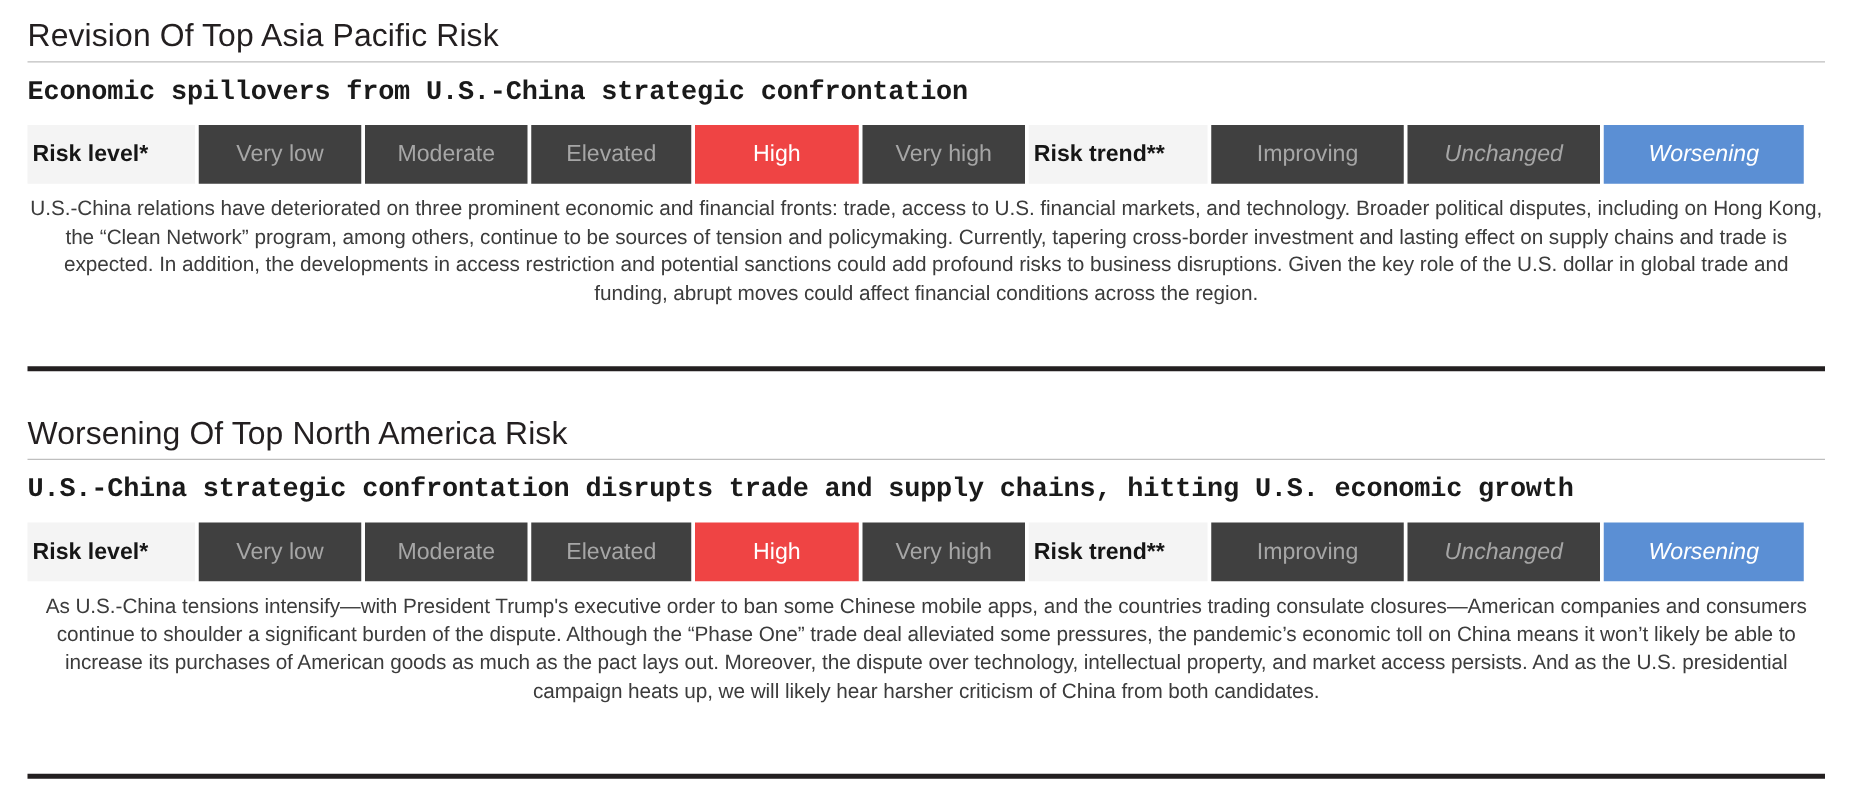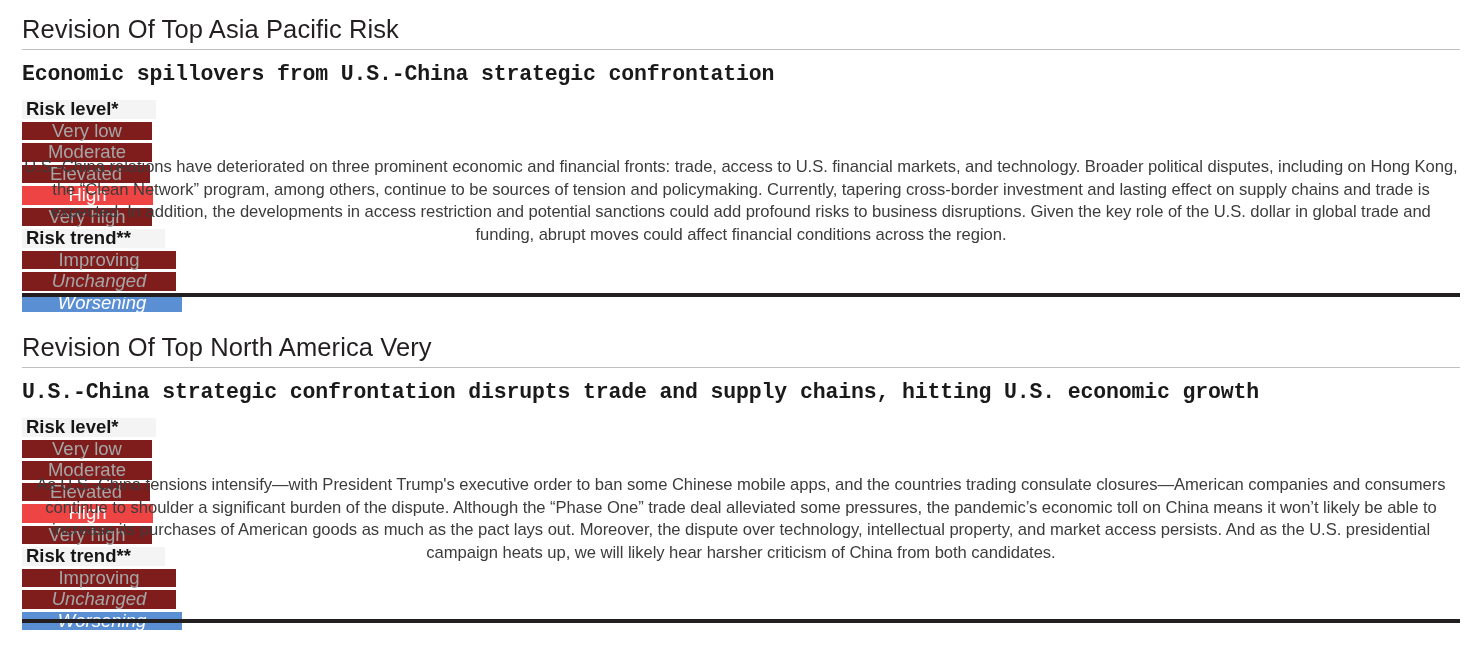--- a/index.html
+++ b/index.html
@@ -54,24 +54,23 @@
     white-space: nowrap;
   }
 
   
   .rating-row {
     display: flex;
     align-items: stretch;
     margin-top: 13px;
     height: 47px;
     gap: 3px;
-    flex-direction: column;
   }
   .cell {
-    background: #7f1d1d;
+    background: #404040;
     display: flex;
     align-items: center;
     justify-content: center;
     font-size: 18.5px;
     line-height: 1;
     color: #a6a6a6;
     font-weight: 400;
     white-space: nowrap;
     box-sizing: border-box;
   }
@@ -148,21 +147,21 @@
       <div class="cell active-trend w-worsening">Worsening</div>
     </div>
 
     <div class="body-copy">U.S.-China relations have deteriorated on three prominent economic and financial fronts: trade, access to U.S. financial markets, and technology. Broader political disputes, including on Hong Kong, the “Clean Network” program, among others, continue to be sources of tension and policymaking. Currently, tapering cross-border investment and lasting effect on supply chains and trade is expected. In addition, the developments in access restriction and potential sanctions could add profound risks to business disruptions. Given the key role of the U.S. dollar in global trade and funding, abrupt moves could affect financial conditions across the region.</div>
   </div>
 
   <div class="thick-rule" style="top:293px;"></div>
 
   <div class="section" style="top:332px;">
 
-    <div class="kicker">Revision Of Top North America Very</div>
+    <div class="kicker">Worsening Of Top North America Risk</div>
 
     <div class="headline">U.S.-China strategic confrontation disrupts trade and supply chains, hitting U.S. economic growth</div>
 
     <div class="rating-row">
       <div class="cell label w-risklabel">Risk level*</div>
       <div class="cell w-verylow">Very low</div>
       <div class="cell w-moderate">Moderate</div>
       <div class="cell w-elevated">Elevated</div>
       <div class="cell active-risk w-high">High</div>
       <div class="cell w-veryhigh">Very high</div>

